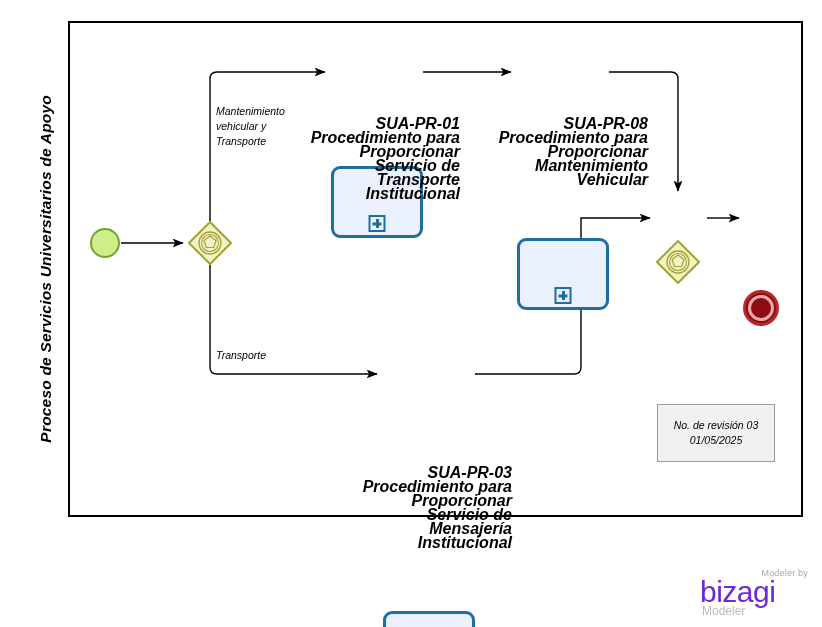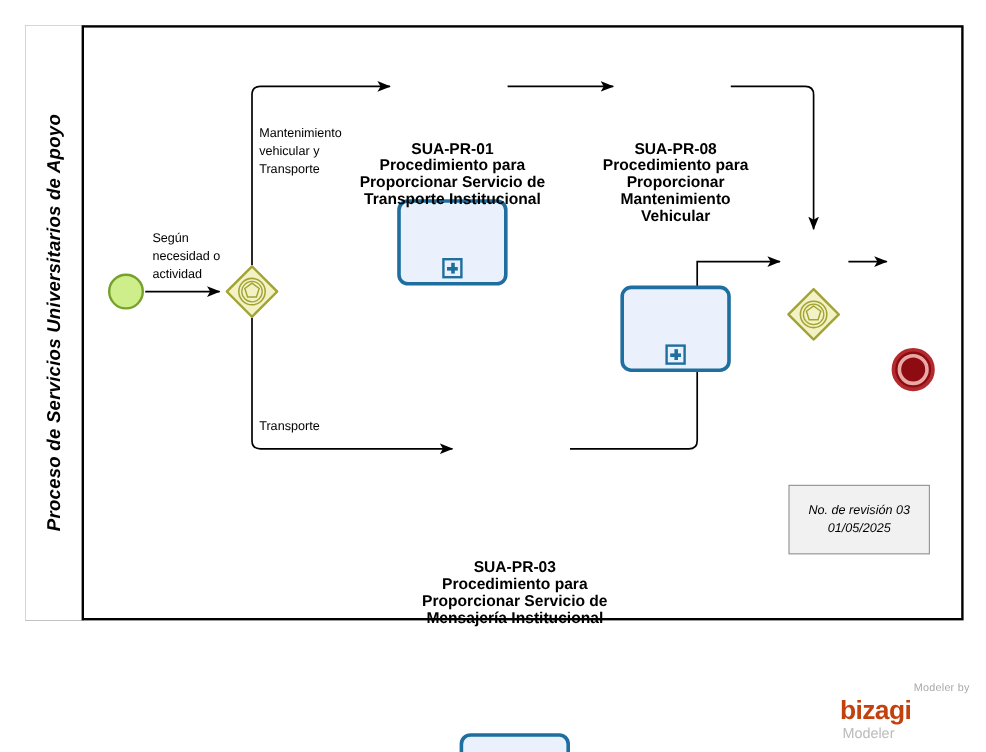--- a/index.html
+++ b/index.html
@@ -148,30 +148,32 @@
     top: 50%;
     left: 2px;
     height: 3px;
     width: 9px;
     transform: translateY(-50%);
   }
 
   
   .task-label {
     position: absolute;
-    text-align: center;
-    font-size: 13px;
+    text-align: right;
+    font-size: 16px;
+    font-style: italic;
     font-weight: bold;
     line-height: 14px;
     color: #000000;
     white-space: pre-line;
   }
   .flow-label {
     position: absolute;
     font-size: 10.5px;
+    font-style: italic;
     line-height: 15px;
     color: #000000;
     white-space: pre-line;
   }
 
   
   .note-box {
     position: absolute;
     left: 657px;
     top: 404px;
@@ -206,25 +208,25 @@
     right: 2px;
     top: 0px;
     font-size: 9px;
     color: #A8A8A8;
     letter-spacing: 0.2px;
   }
   .brand-name {
     position: absolute;
     left: 0px;
     top: 9px;
-    font-size: 22px;
+    font-size: 30px;
     line-height: 30px;
-    color: #c2410c;
+    color: #6d28d9;
     letter-spacing: -0.5px;
-    font-weight: bold;
+    font-weight: normal;
   }
   .brand-sub {
     position: absolute;
     left: 2px;
     top: 36px;
     font-size: 12px;
     color: #BBBBBB;
   }
 
   
@@ -309,23 +311,20 @@
 Vehicular</div>
 
   <div class="node task" style="left:383px; top:343px;">
     
   </div>
   <div class="task-label" style="left:346px; top:418px; width:166px;margin-top:48px;">SUA-PR-03
 Procedimiento para
 Proporcionar Servicio de
 Mensajería Institucional</div>
 
-  <div class="flow-label" style="left:127px; top:192px; width:90px;">Según
-necesidad o
-actividad</div>
 
   <div class="flow-label" style="left:216px; top:104px; width:110px;">Mantenimiento
 vehicular y
 Transporte</div>
 
   <div class="flow-label" style="left:216px; top:348px; width:110px;">Transporte</div>
 
   <div class="note-box">
     <div class="note-line">No. de revisión 03</div>
     <div class="note-line">01/05/2025</div>

